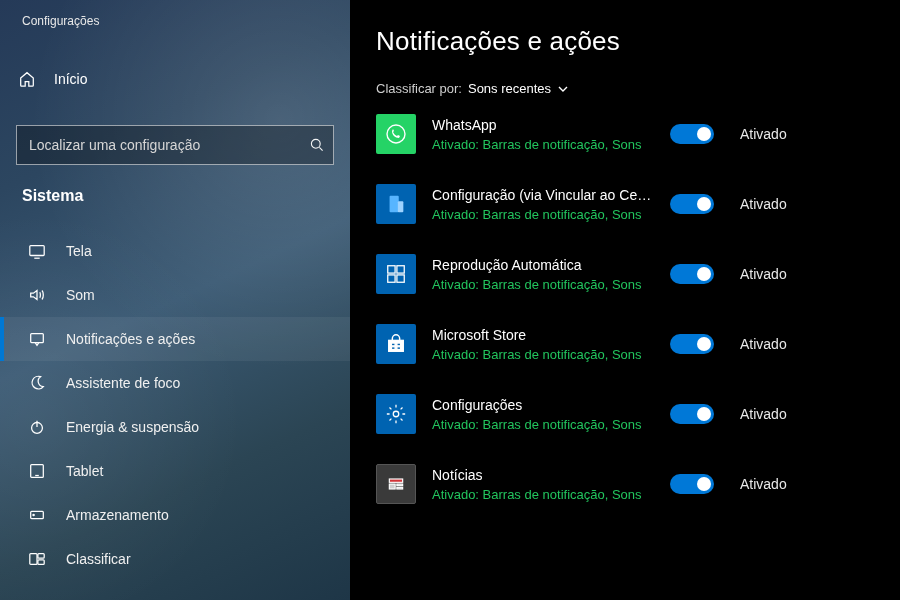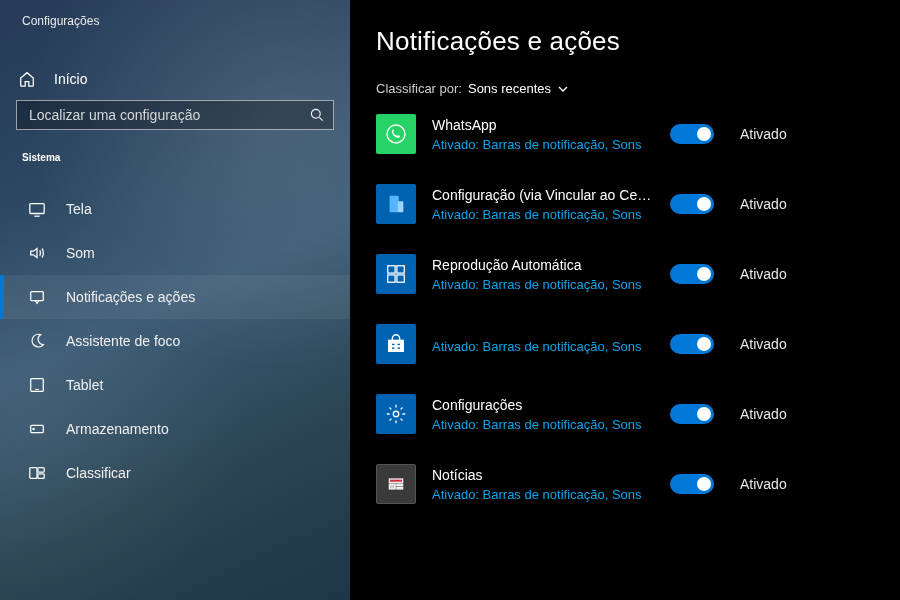--- a/index.html
+++ b/index.html
@@ -19,34 +19,34 @@
   }
   .sidebar > * { position: relative; }
   .sb-title { font-size: 12px; padding: 14px 0 0 22px; font-weight: 400; color: #e8e8e8; }
   .sb-home {
     display: flex; align-items: center; gap: 18px;
     padding: 0 18px; margin-top: 32px; height: 38px; cursor: pointer;
   }
   .sb-home .icon { width: 18px; height: 18px; display:flex; align-items:center; justify-content:center; }
   .sb-home .label { font-size: 14px; }
   .sb-search {
-    margin: 2px 16px 0 16px; height: 30px; position: relative;
+    margin: 27px 16px 0 16px; height: 40px; position: relative;
     border: 1px solid rgba(255,255,255,.55); background: rgba(0,0,0,.28);
     display: flex; align-items: center;
   }
   .sb-search input {
     background: transparent; border: 0; outline: 0; color: #e6e6e6;
     font-size: 14px; padding: 0 34px 0 12px; width: 100%; height: 100%;
   }
   .sb-search input::placeholder { color: #d6d6d6; }
   .sb-search .mag {
     position: absolute; right: 8px; top: 50%; transform: translateY(-50%);
     width: 16px; height: 16px; opacity:.95;
   }
-  .sb-section { font-size: 10px; font-weight: 600; padding: 22px 12px 8px 22px; }
+  .sb-section { font-size: 16px; font-weight: 600; padding: 22px 12px 8px 22px; }
   .sb-list { margin-top: 16px; }
   .sb-item {
     display: flex; align-items: center; gap: 20px;
     padding: 0 28px; height: 44px; cursor: pointer;
   }
   .sb-item .icon { width: 18px; height: 18px; display:flex; align-items:center; justify-content:center; }
   .sb-item .label { font-size: 14px; color: #f0f0f0; }
   .sb-item.active { background: rgba(255,255,255,.06); }
   .sb-item.active::before {
     content: ""; position: absolute; left: 0; width: 4px; height: 44px; background: #0078d4;
@@ -62,21 +62,21 @@
   .chev svg { display:block; }
 
   .app-list { display: flex; flex-direction: column; gap: 30px; }
   .app-row { display: flex; align-items: center; gap: 16px; }
   .app-ico {
     width: 40px; height: 40px; border-radius: 2px; flex: 0 0 40px;
     display:flex; align-items:center; justify-content:center;
   }
   .app-texts { flex: 0 0 222px; min-width:0; }
   .app-name { font-size: 14px; color:#fff; white-space: nowrap; overflow:hidden; text-overflow:ellipsis; }
-  .app-sub  { font-size: 13px; color:#0ea5e9; margin-top:4px; white-space: nowrap; overflow:hidden; text-overflow:ellipsis; }
+  .app-sub  { font-size: 13px; color:#22c55e; margin-top:4px; white-space: nowrap; overflow:hidden; text-overflow:ellipsis; }
   .toggle {
     width: 44px; height: 20px; border-radius: 10px; background:#0078d7; position:relative;
     flex: 0 0 44px; cursor:pointer;
   }
   .toggle::after {
     content:""; position:absolute; right:3px; top:3px; width:14px; height:14px;
     background:#fff; border-radius:50%;
   }
   .state { font-size:14px; color:#e8e8e8; margin-left: 10px; }
 
@@ -147,20 +147,29 @@
       <span class="label" data-name="sidebar-item-label">Notificações e ações</span>
     </div>
     <div class="sb-item" data-name="sidebar-item-focus-assist">
       <span class="icon" data-name="focus-icon">
         <svg viewBox="0 0 20 20" width="18" height="18">
             <path d="M14 3a7 7 0 1 0 3 11 6 6 0 0 1-3-11z"></path>
           </svg>
       </span>
       <span class="label" data-name="sidebar-item-label">Assistente de foco</span>
     </div>
+    <div class="sb-item" data-name="sidebar-item-power">
+      <span class="icon" data-name="power-icon">
+        <svg viewBox="0 0 20 20" width="18" height="18">
+            <circle cx="10" cy="11" r="6"></circle>
+            <line x1="10" y1="3" x2="10" y2="10"></line>
+          </svg>
+      </span>
+      <span class="label" data-name="sidebar-item-label">Energia &amp; suspensão</span>
+    </div>
     <div class="sb-item" data-name="sidebar-item-tablet">
       <span class="icon" data-name="tablet-icon">
         <svg viewBox="0 0 20 20" width="18" height="18">
             <rect x="3" y="3" width="14" height="14" rx="1"></rect>
             <line x1="8" y1="15" x2="12" y2="15"></line>
           </svg>
       </span>
       <span class="label" data-name="sidebar-item-label">Tablet</span>
     </div>
     <div class="sb-item" data-name="sidebar-item-storage">
@@ -254,20 +263,21 @@
         <svg viewBox="0 0 24 24" width="22" height="22" stroke="none">
             <rect x="4" y="8" width="16" height="12" fill="#fff"></rect>
             <path d="M8 8V6a4 4 0 0 1 8 0v2" stroke="#fff" fill="none" stroke-width="1.6"></path>
             <rect x="7" y="11" width="4" height="3" fill="#0063b1"></rect>
             <rect x="13" y="11" width="4" height="3" fill="#0063b1"></rect>
             <rect x="7" y="15" width="4" height="3" fill="#0063b1"></rect>
             <rect x="13" y="15" width="4" height="3" fill="#0063b1"></rect>
           </svg>
       </div>
       <div class="app-texts">
+        <div class="app-name" data-name="app-name">Microsoft Store</div>
         <div class="app-sub" data-name="app-subtext">Ativado: Barras de notificação, Sons</div>
       </div>
       <div class="toggle" data-name="toggle-switch"></div>
       <div class="state" data-name="toggle-state">Ativado</div>
     </div>
 
     <div class="app-row" data-name="app-row">
       <div class="app-ico ico-settings" data-name="settings-app-icon">
         <svg viewBox="0 0 24 24" width="22" height="22" stroke="#fff">
             <circle cx="12" cy="12" r="3"></circle>

